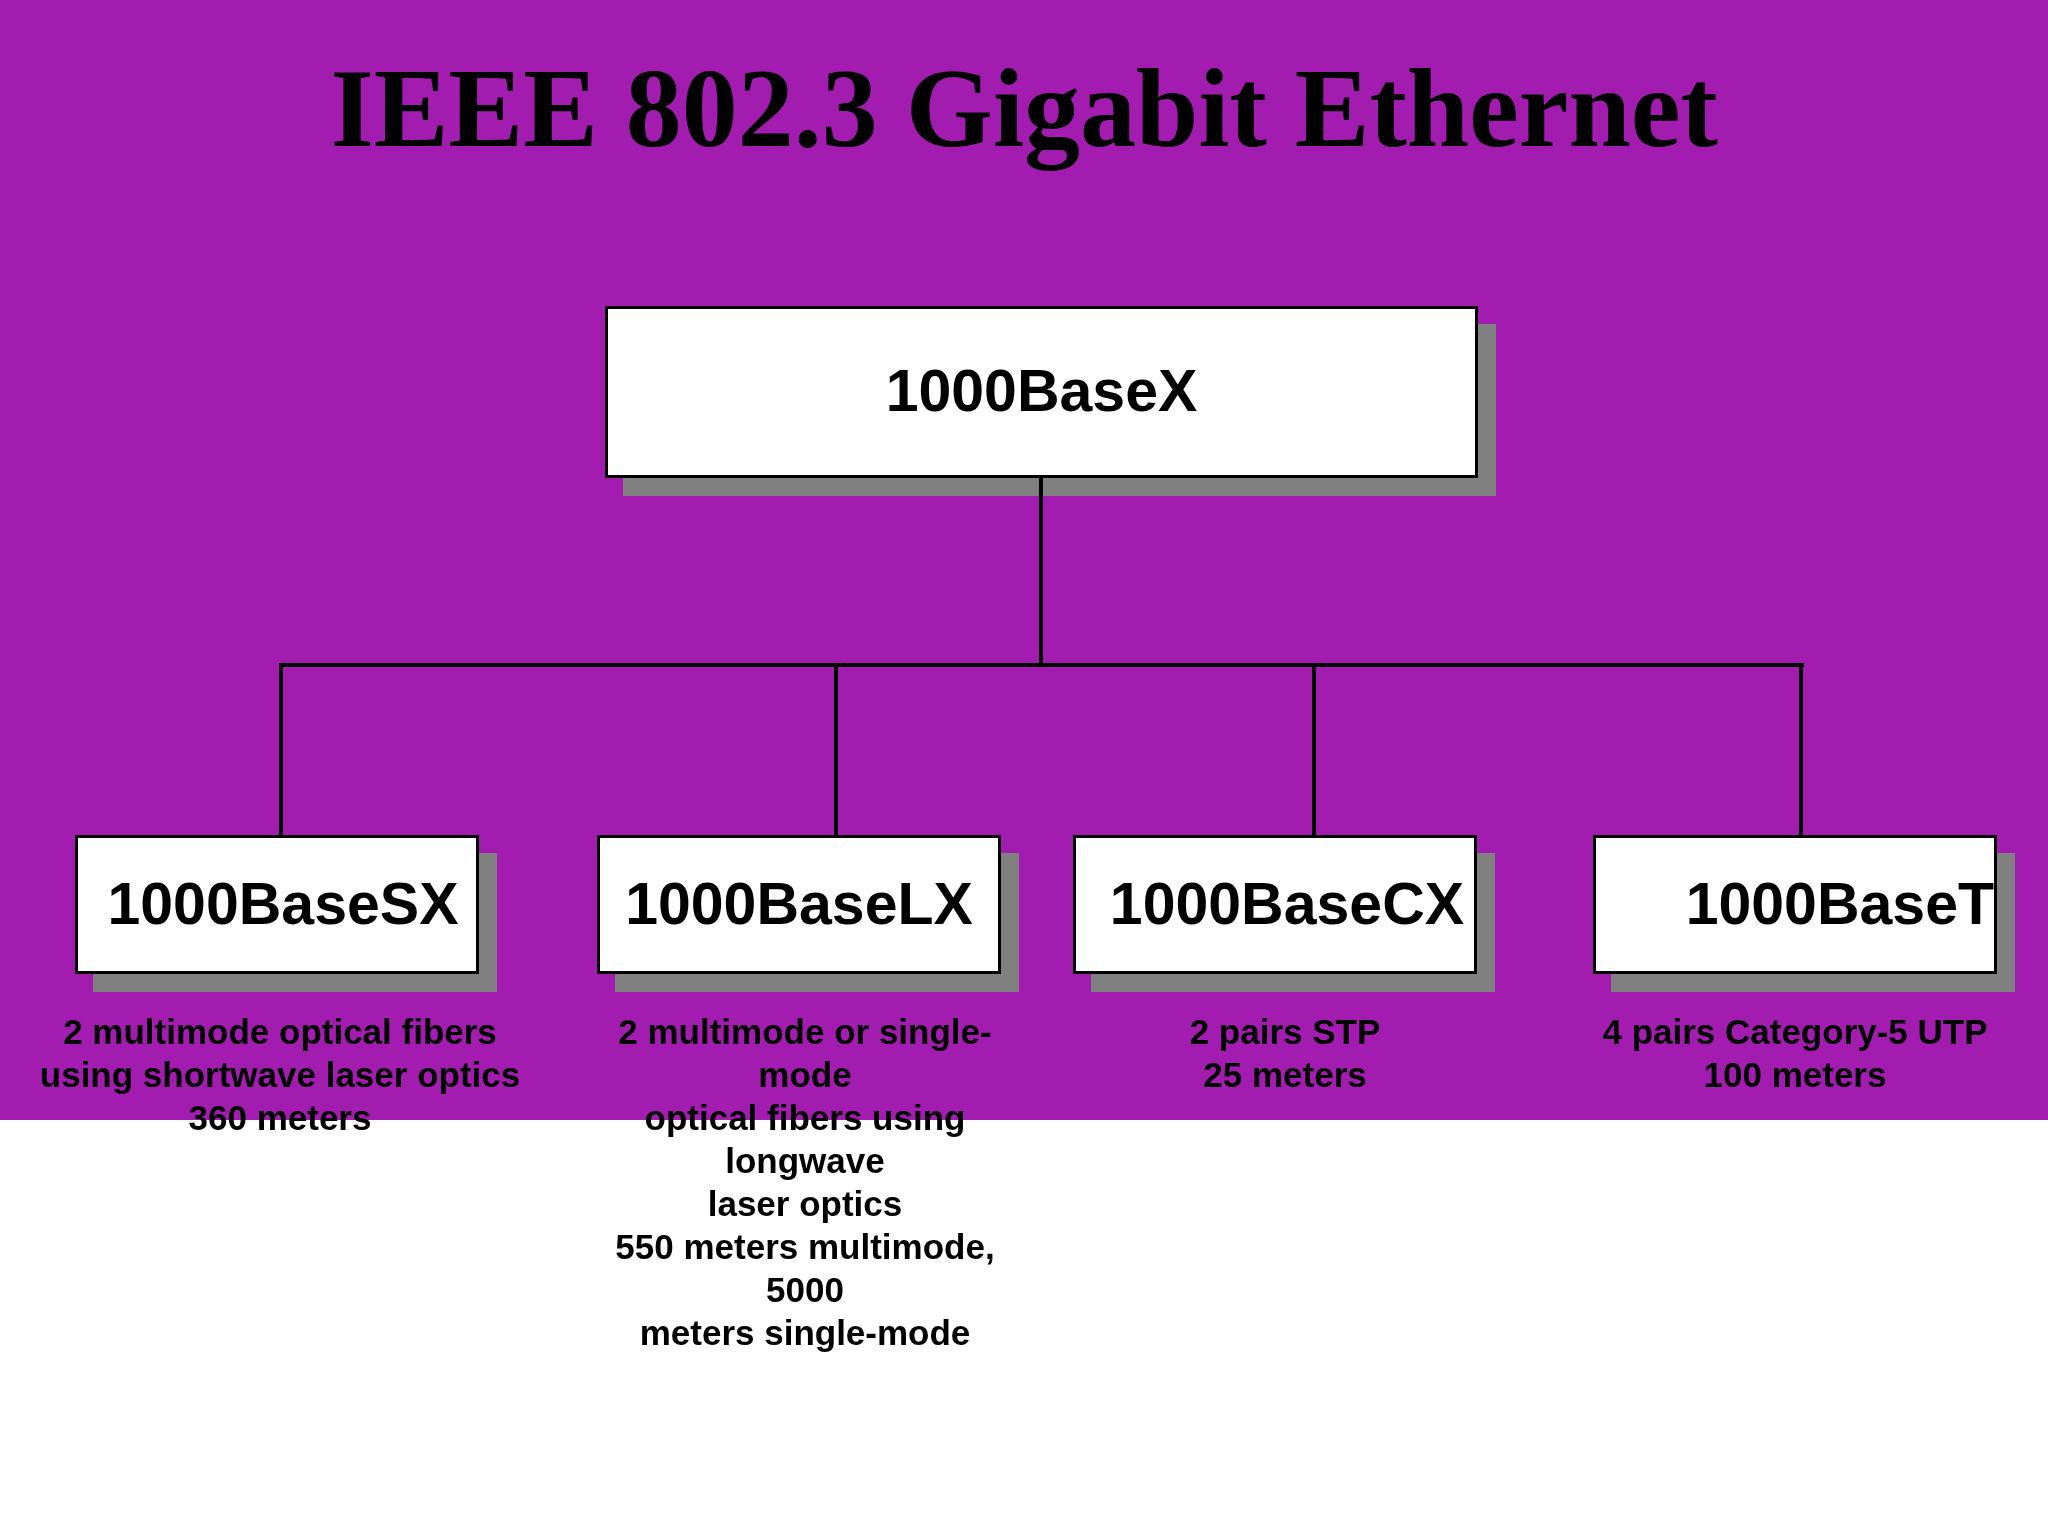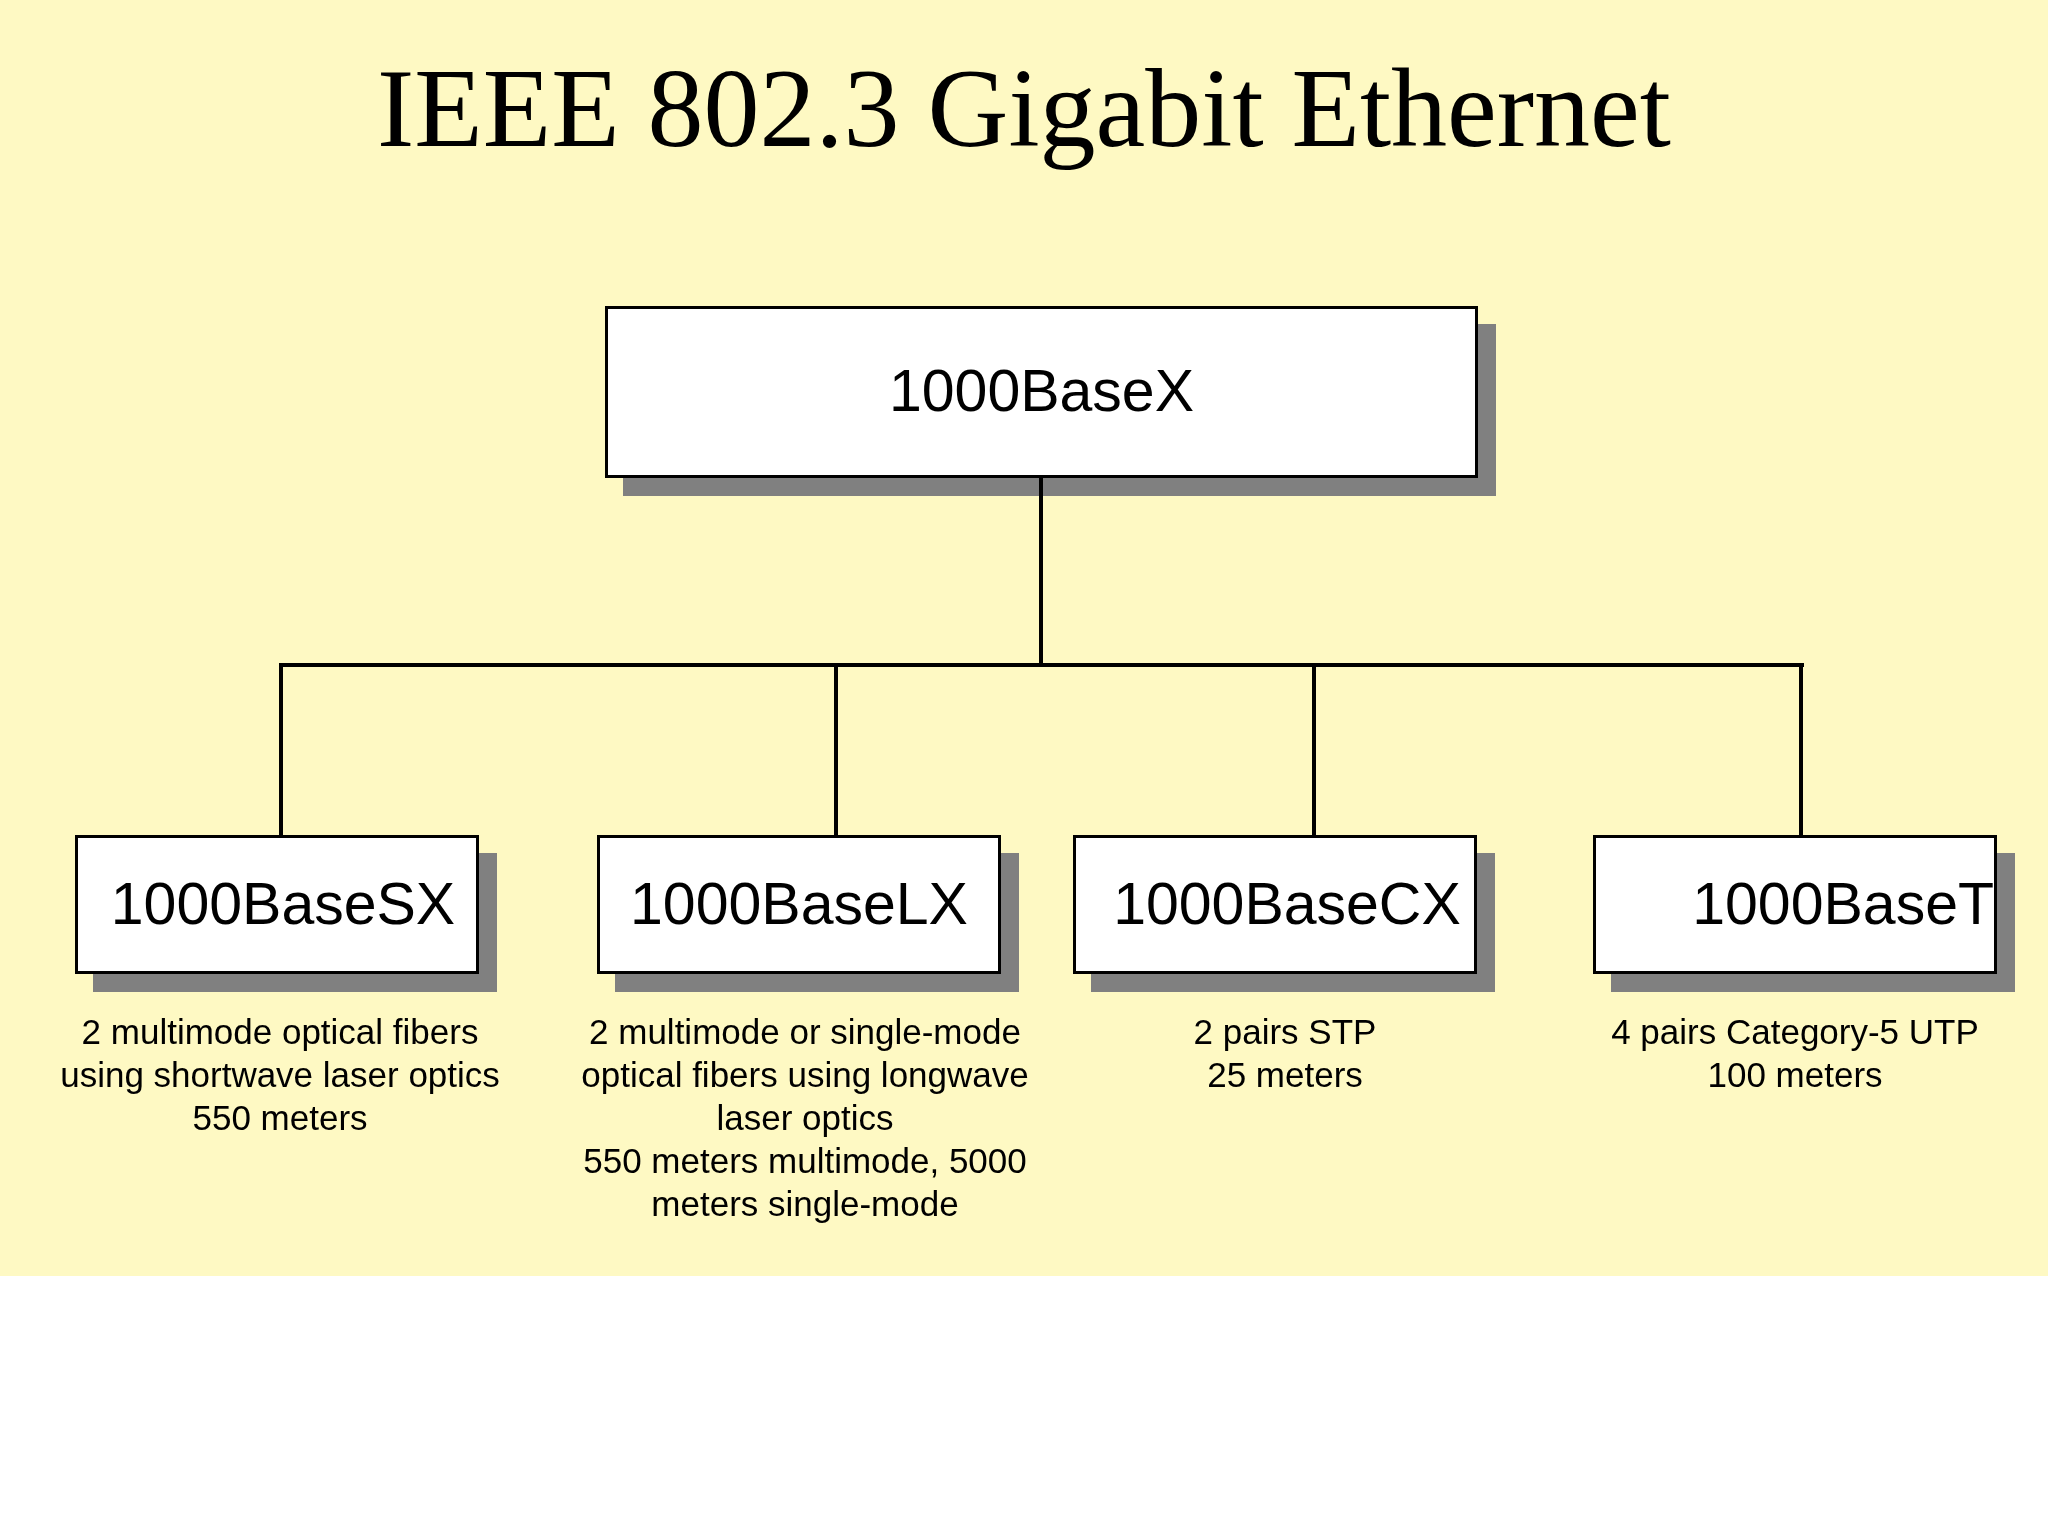--- a/index.html
+++ b/index.html
@@ -10,22 +10,23 @@
   body {
     width: 2048px;
     height: 1536px;
     overflow: hidden;
     font-family: "Liberation Sans", sans-serif;
     color: #000000;
   }
   #slide {
     position: relative;
     width: 2048px;
-    height: 1276px;
-    background: #fef9c3;
+    height: 1120px;
+    background: #a21caf;
+    font-weight: bold;
   }
 
   
   .title {
     position: absolute;
     left: 0;
     top: 52px;
     width: 2048px;
     text-align: center;
     font-family: "Liberation Serif", serif;
@@ -126,21 +127,21 @@
   <div class="conn-v" id="drop-lx"></div>
   <div class="conn-v" id="drop-cx"></div>
   <div class="conn-v" id="drop-t"></div>
 
   <div class="shadow" id="shadow-sx"></div>
   <div class="node" id="node-sx">
     <span class="node-label">1000BaseSX</span>
   </div>
   <div class="caption" id="caption-sx">2 multimode optical fibers
 using shortwave laser optics
-550 meters</div>
+360 meters</div>
 
   <div class="shadow" id="shadow-lx"></div>
   <div class="node" id="node-lx">
     <span class="node-label">1000BaseLX</span>
   </div>
   <div class="caption" id="caption-lx">2 multimode or single-mode
 optical fibers using longwave
 laser optics
 550 meters multimode, 5000
 meters single-mode</div>

